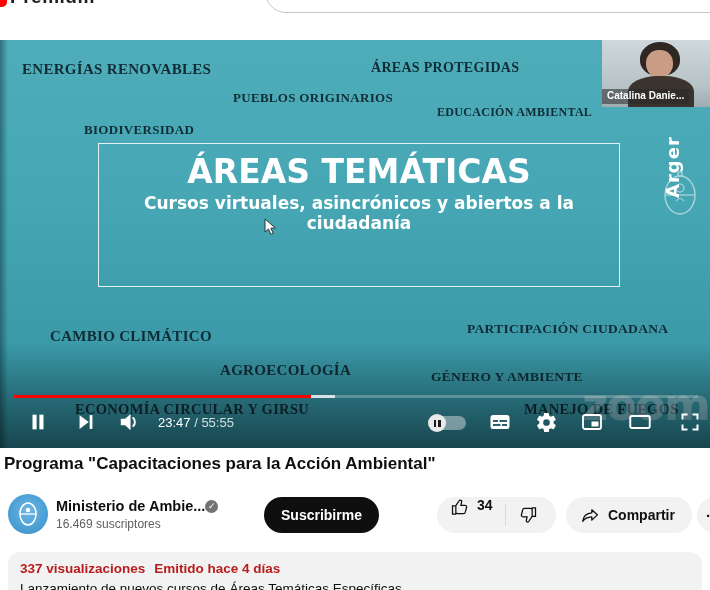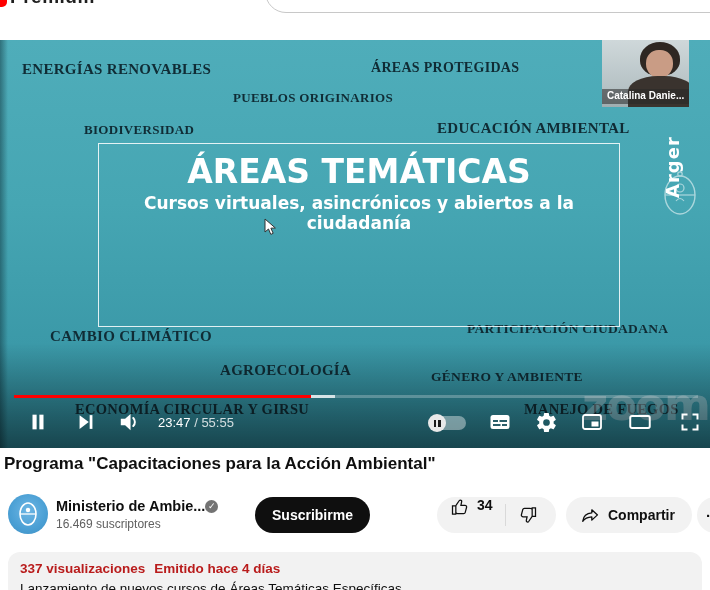--- a/index.html
+++ b/index.html
@@ -18,32 +18,32 @@
   
   .player { position:absolute; left:0; top:40px; width:710px; height:408px;
             background:linear-gradient(180deg,#4fadba 0%, #46a6b3 40%, #3b99a8 75%, #2f8b9c 100%);
             overflow:hidden; }
   .player-left-edge { position:absolute; left:0; top:0; width:8px; height:100%;
             background:linear-gradient(90deg, rgba(10,40,48,.45), rgba(10,40,48,0)); }
 
   .topic { position:absolute; color:#102c35; font-weight:bold; letter-spacing:.3px; white-space:nowrap;
            font-family:Liberation Serif, serif; }
 
-  .slide-box { position:absolute; left:98px; top:103px; width:522px; height:184px;
+  .slide-box { position:absolute; left:98px; top:103px; width:522px; height:144px;
                border:1px solid rgba(255,255,255,.85);
                display:flex; flex-direction:column; align-items:center; text-align:center;
                padding:10px 6px 16px; color:#fff; font-family:"DejaVu Sans", sans-serif; }
   .slide-title { font-size:33px; font-weight:bold; line-height:1.1; }
   .slide-sub   { font-size:17px; font-weight:bold; margin-top:3px; }
   .slide-foot  { font-size:26px; font-weight:bold; margin-top:auto; }
 
   .cursor-arrow { position:absolute; left:263px; top:178px; }
 
   
-  .webcam { position:absolute; left:602px; top:0; width:87px; height:67px;
+  .webcam { position:absolute; left:602px; top:0; width:108px; height:67px;
             background:linear-gradient(180deg,#cfd8da 0%, #b6c2c5 70%, #9fadb0 100%); overflow:hidden; }
   .wc-hair { position:absolute; left:38px; top:2px; width:40px; height:34px; background:#2e2722; border-radius:50% 50% 45% 45%; }
   .wc-face { position:absolute; left:44px; top:10px; width:27px; height:28px; background:#c99c85; border-radius:46% 46% 50% 50%; }
   .wc-body { position:absolute; left:26px; top:36px; width:66px; height:34px; background:#3a332e; border-radius:45% 45% 0 0; }
   .wc-label { position:absolute; left:0; bottom:3px; height:15px; padding:1px 5px 0;
               background:rgba(40,40,40,.55); color:#fff; font-size:10px; font-weight:bold; white-space:nowrap; }
 
   .vertical-brand { position:absolute; left:662px; top:72px; height:86px; width:26px;
                     writing-mode:vertical-rl; transform:rotate(180deg);
                     color:#fff; font-size:18px; font-weight:bold; letter-spacing:1px;
@@ -77,21 +77,21 @@
 
   .channel-avatar { position:absolute; left:8px; top:494px; width:40px; height:40px; border-radius:50%;
                     background:radial-gradient(circle at 50% 42%, #6db6e4 0%, #4a9fd4 60%, #3f8fc2 100%);
                     display:flex; align-items:center; justify-content:center; cursor:pointer; }
   .channel-name-row { position:absolute; left:56px; top:498px; display:flex; align-items:center; }
   .channel-name { font-size:14.5px; font-weight:bold; color:#0f0f0f; cursor:pointer; }
   .verified-badge { width:13px; height:13px; border-radius:50%; background:#737373; color:#fff;
                     font-size:9px; display:flex; align-items:center; justify-content:center; }
   .channel-subs { position:absolute; left:56px; top:517px; font-size:12px; color:#606060; }
 
-  .subscribe-btn { position:absolute; left:255px; top:497px; height:36px; padding:0 17px;
+  .subscribe-btn { position:absolute; left:264px; top:497px; height:36px; padding:0 17px;
                    background:#0f0f0f; color:#fff; font-size:14px; font-weight:600;
                    border:none; border-radius:18px; display:flex; align-items:center; cursor:pointer; }
 
   .pill { position:absolute; top:497px; height:36px; background:#f2f2f2; border-radius:18px;
           display:flex; align-items:center; font-size:14px; font-weight:600; color:#0f0f0f; cursor:pointer; }
   .like-pill { left:437px; width:119px; }
   .like-half { display:flex; align-items:flex-start; gap:7px; padding:0 12px 0 13px; height:100%; cursor:pointer; }
   .dislike-half { display:flex; align-items:center; padding:0 14px 0 12px; height:100%; cursor:pointer; }
   .pill-divider { width:1px; height:22px; background:#d9d9d9; }
   .share-pill { left:566px; width:126px; gap:7px; padding:0 14px; }
@@ -111,21 +111,21 @@
   <div class="searchbar"></div>
 </div>
 
 <div class="player">
   <div class="player-left-edge"></div>
 
   <div class="topic" style="left:22px; top:21px; font-size:15px;">ENERGÍAS RENOVABLES</div>
   <div class="topic" style="left:371px; top:20px; font-size:14px;">ÁREAS PROTEGIDAS</div>
   <div class="topic" style="left:233px; top:50px; font-size:13px;">PUEBLOS ORIGINARIOS</div>
   <div class="topic" style="left:84px; top:82px; font-size:13px;">BIODIVERSIDAD</div>
-  <div class="topic" style="left:437px; top:80px; font-size:15px;">EDUCACIÓN AMBIENTAL</div>
+  <div class="topic" style="left:437px; top:65px; font-size:12px;">EDUCACIÓN AMBIENTAL</div>
   <div class="topic" style="left:50px; top:288px; font-size:15px;">CAMBIO CLIMÁTICO</div>
   <div class="topic" style="left:467px; top:281px; font-size:13.5px;">PARTICIPACIÓN CIUDADANA</div>
   <div class="topic" style="left:220px; top:322px; font-size:15px;">AGROECOLOGÍA</div>
   <div class="topic" style="left:431px; top:329px; font-size:13.5px;">GÉNERO Y AMBIENTE</div>
   <div class="topic" style="left:75px; top:361px; font-size:14.5px;">ECONOMÍA CIRCULAR Y GIRSU</div>
   <div class="topic" style="left:524px; top:361px; font-size:14.5px;">MANEJO DE FUEGOS</div>
 
   <div class="slide-box">
     <div class="slide-title">ÁREAS TEMÁTICAS</div>
     <div class="slide-sub">Cursos virtuales, asincrónicos y abiertos a la ciudadanía</div>

